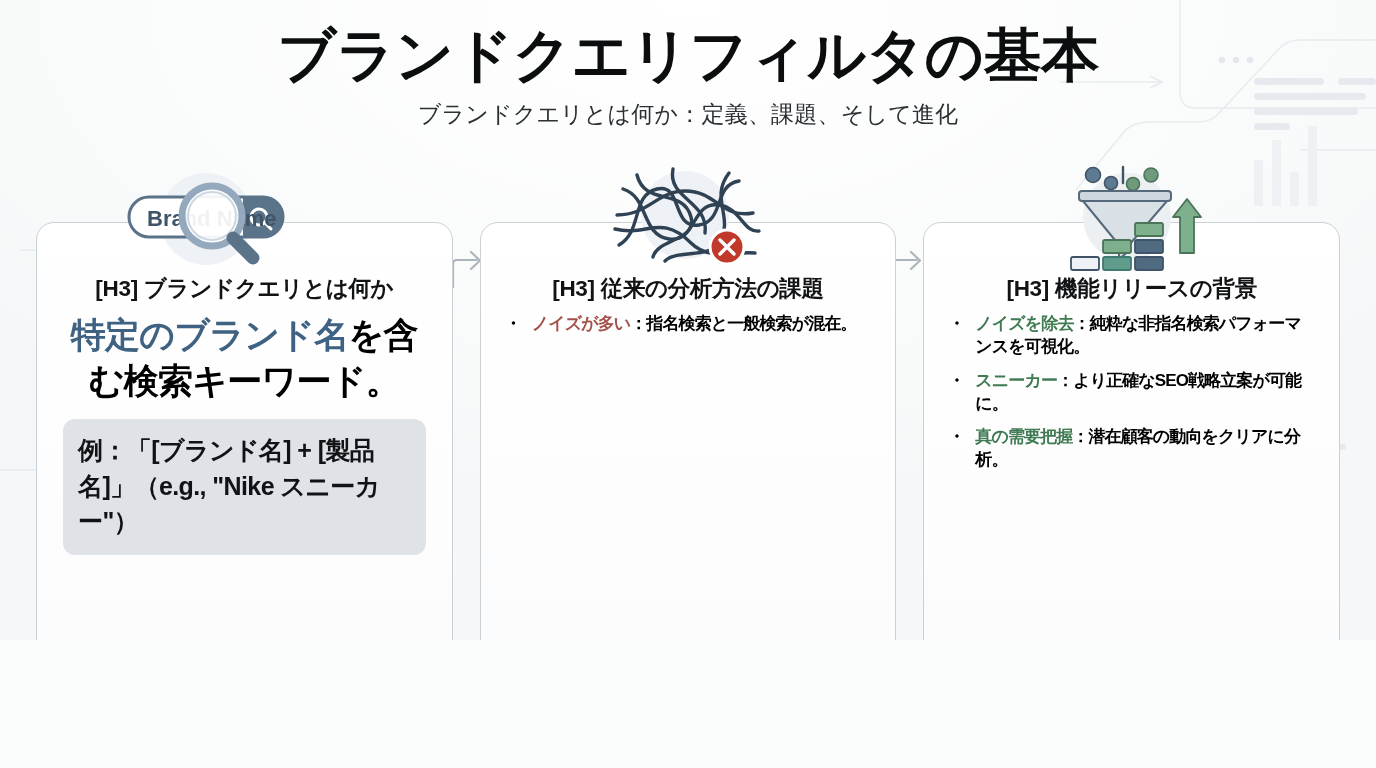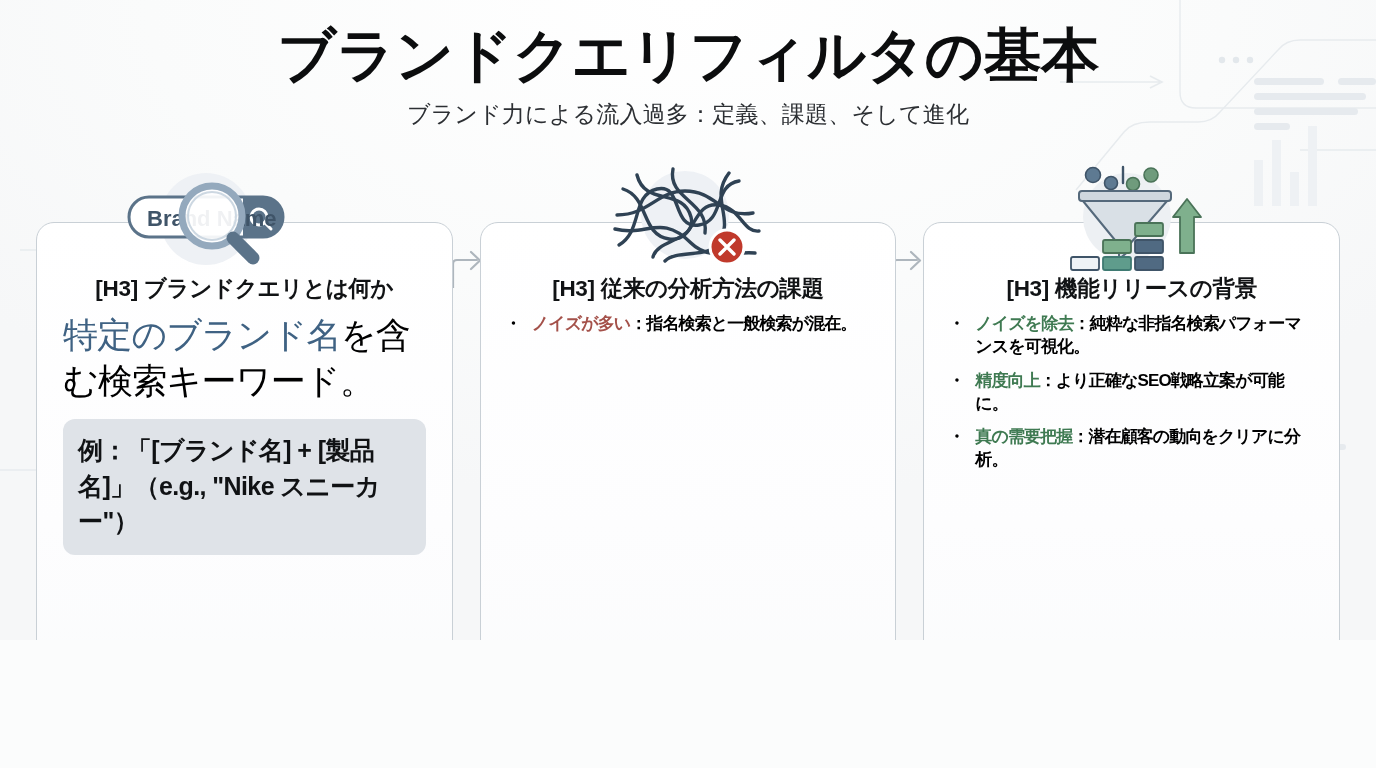--- a/index.html
+++ b/index.html
@@ -40,22 +40,23 @@
     background:linear-gradient(180deg,#ffffff 0%,#fdfdfe 60%,#fafbfc 100%);
     padding:52px 26px 18px 26px;
   }
   .card-head{
     text-align:center; font-size:22.5px; font-weight:700; color:#111315;
     letter-spacing:-0.3px; margin-bottom:10px; line-height:1.2;
   }
 
   
   .lead{
-    font-size:35px; font-weight:400; line-height:1.30; color:#000;
+    font-size:35px; font-weight:700; line-height:1.30; color:#000;
     letter-spacing:-0.8px;
+    text-align:center;
   }
   .lead .hl{ color:#3f6283; }
   .example{
     margin-top:16px; background:#dfe3e8; border-radius:12px;
     padding:14px 15px 15px 15px;
     font-size:25px; font-weight:700; line-height:1.42; color:#101214;
     letter-spacing:-0.6px;
   }
 
   
@@ -153,21 +154,21 @@
       <g fill="#e2e7ec">
         <rect x="560" y="728" width="14" height="9" rx="2"></rect>
         <rect x="586" y="726" width="18" height="11" rx="3"></rect>
         <rect x="1230" y="735" width="16" height="9" rx="2"></rect>
       </g>
     </svg>
   </div>
 
   <div class="header">
     <div class="title">ブランドクエリフィルタの基本</div>
-    <div class="subtitle">ブランド力による流入過多：定義、課題、そして進化</div>
+    <div class="subtitle">ブランドクエリとは何か：定義、課題、そして進化</div>
   </div>
 
   <div class="arrow a1">
     <svg width="40" height="40" viewBox="0 0 40 40" fill="none" stroke="#aeb6bd" stroke-width="2.2" stroke-linecap="round" stroke-linejoin="round">
       <path d="M4 40 L4 16 Q4 12 8 12 L28 12"></path>
       <path d="M22 4 L31 12.5 L22 21"></path>
     </svg>
   </div>
   <div class="arrow a2">
     <svg width="40" height="40" viewBox="0 0 40 40" fill="none" stroke="#aeb6bd" stroke-width="2.2" stroke-linecap="round" stroke-linejoin="round">
@@ -247,19 +248,19 @@
             <rect x="46" y="79" width="28" height="13" rx="2" fill="#7fb08d" stroke="#4a7358"></rect>
             <rect x="46" y="96" width="28" height="13" rx="2" fill="#5f9c8c" stroke="#3f7a72"></rect>
             <rect x="14" y="96" width="28" height="13" rx="2" fill="#eef2f6"></rect>
           </g>
         </svg>
       </div>
 
       <div class="card-head">[H3] 機能リリースの背景</div>
       <ul class="bullets">
         <li><span class="k-green">ノイズを除去</span><span>：純粋な非指名検索パフォーマンスを可視化。</span></li>
-        <li><span class="k-green">精度向上</span><span>：より正確なSEO戦略立案が可能に。</span></li>
+        <li><span class="k-green">スニーカー</span><span>：より正確なSEO戦略立案が可能に。</span></li>
         <li><span class="k-green">真の需要把握</span><span>：潜在顧客の動向をクリアに分析。</span></li>
       </ul>
     </div>
 
   </div>
 </div>
 
 </body></html>

